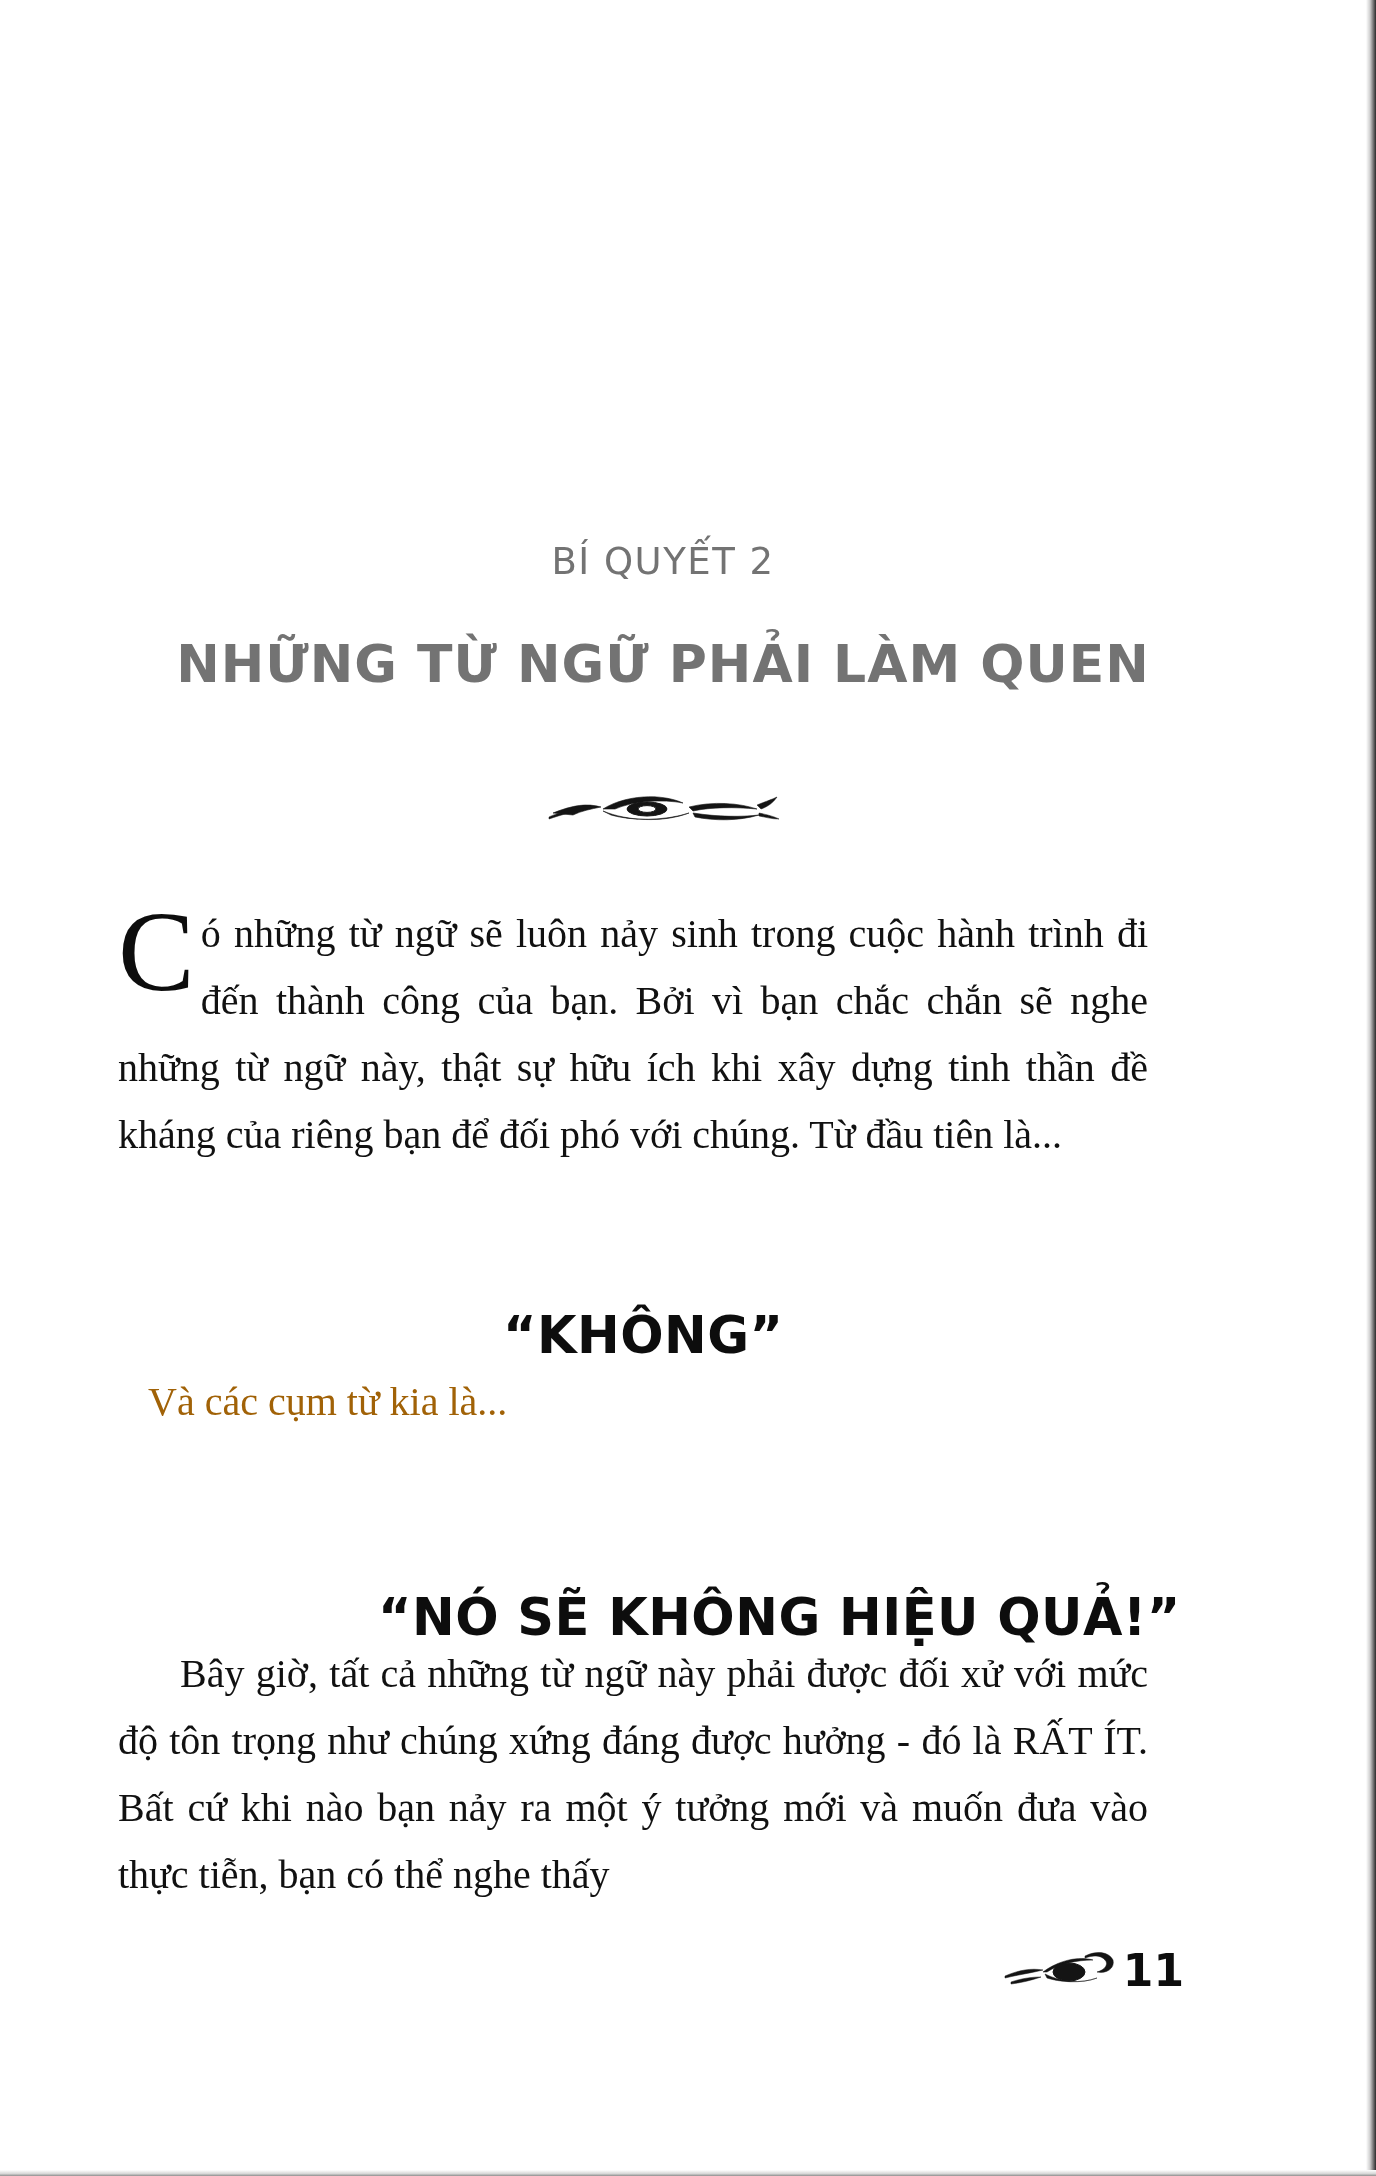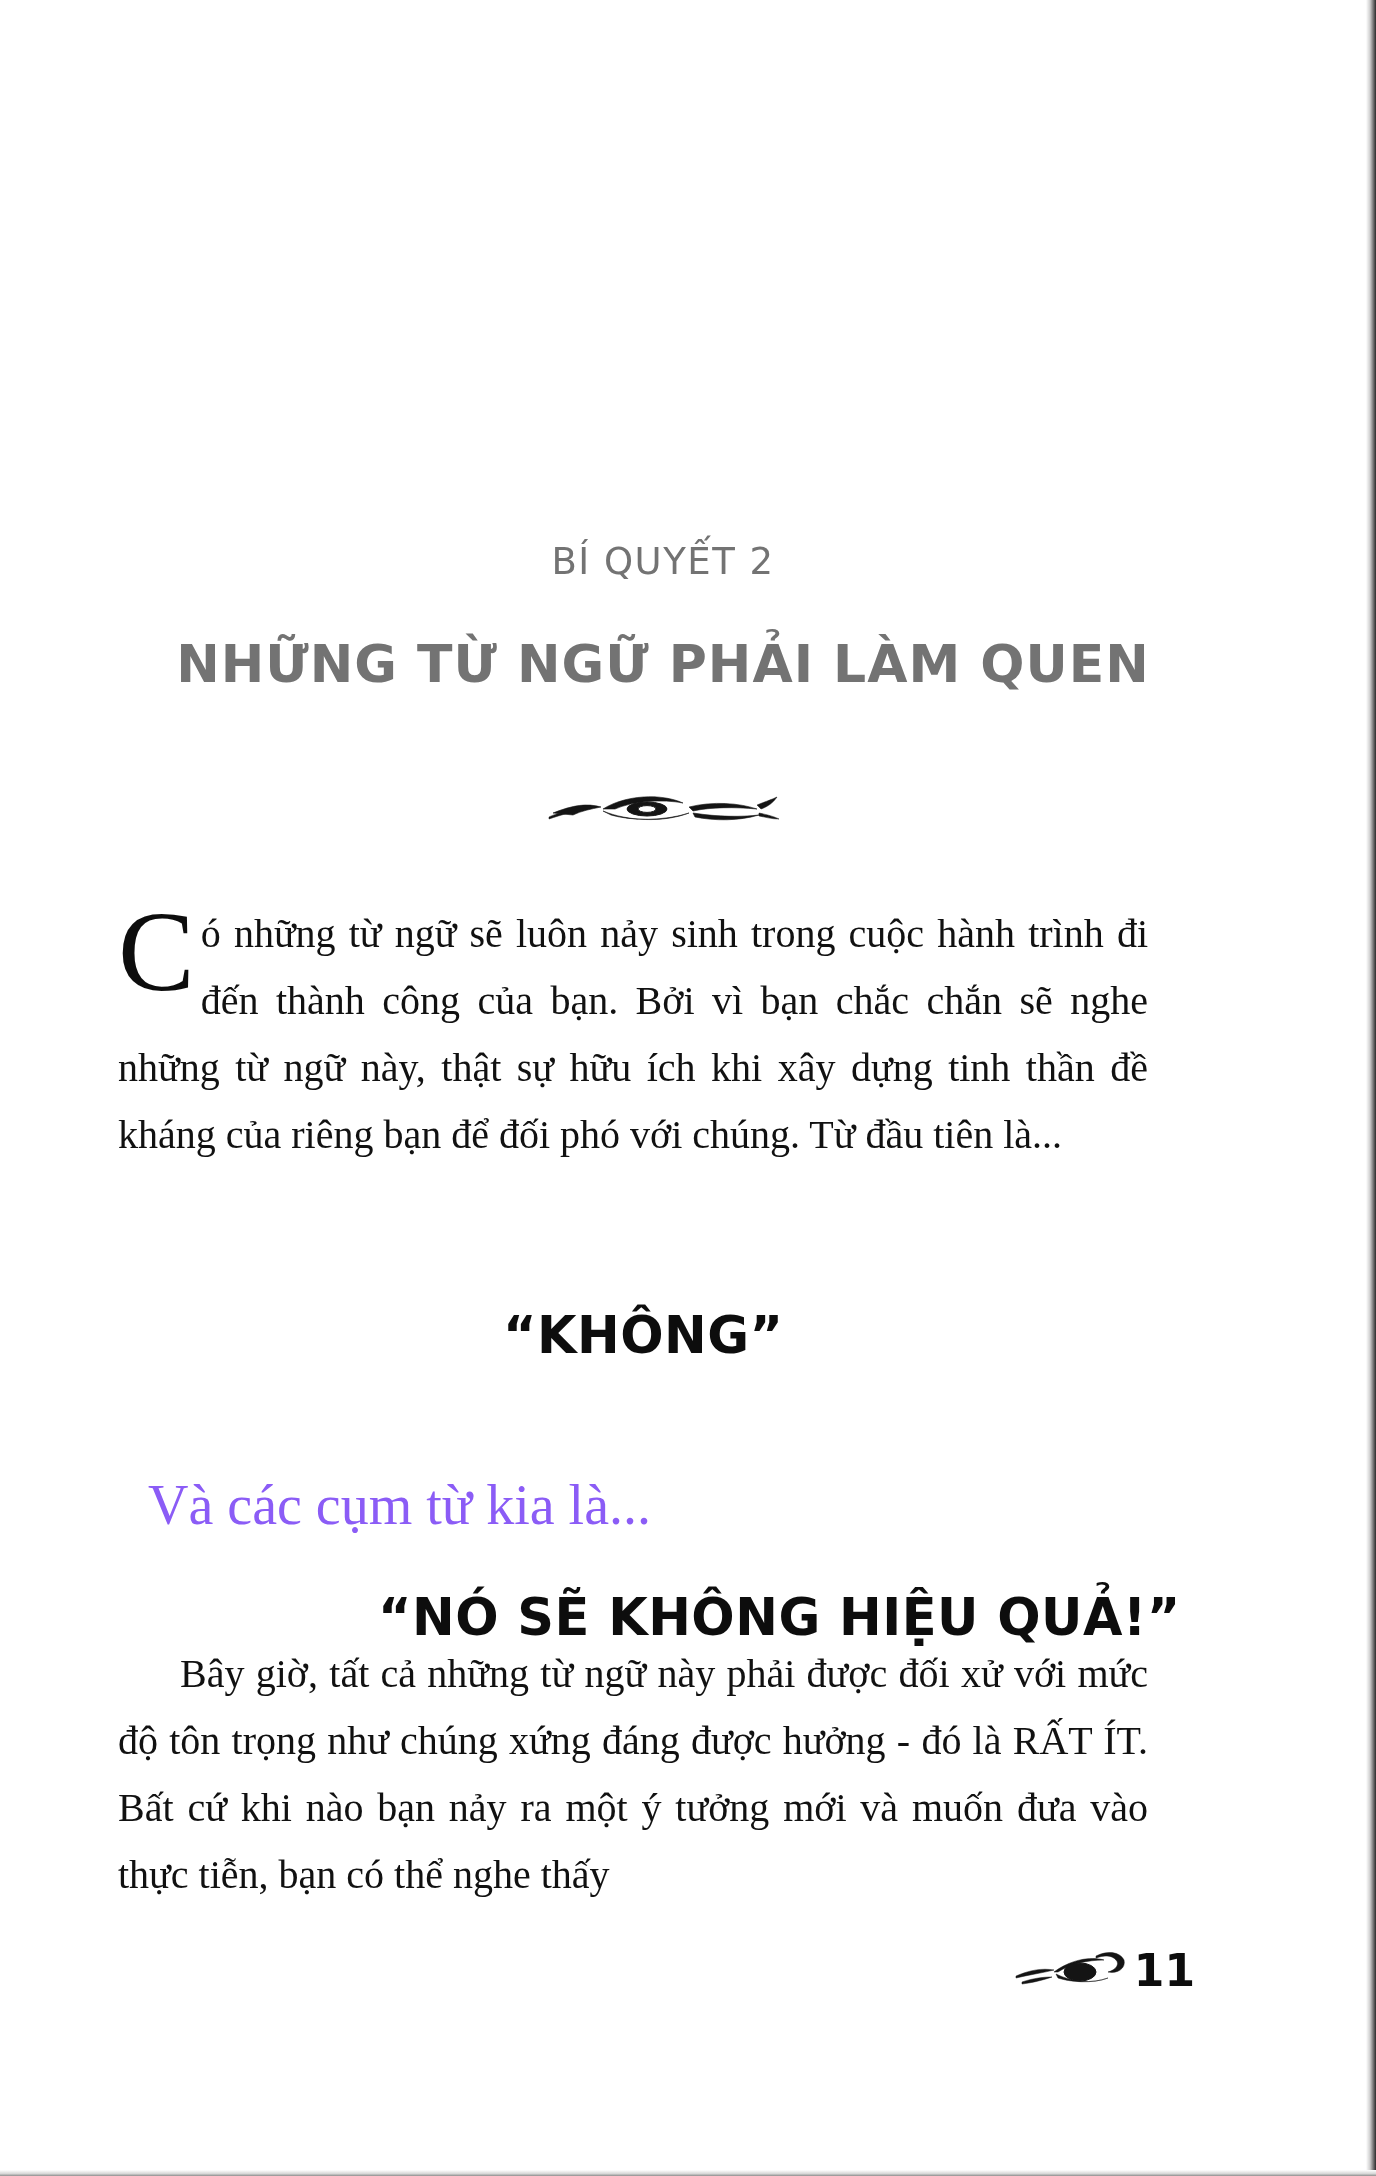--- a/index.html
+++ b/index.html
@@ -123,36 +123,36 @@
     top: 1306px;
     left: 385px;
   }
   .quote-2 {
     top: 1588px;
     left: 260px;
   }
 
   .mid-line {
     position: absolute;
-    top: 1472px;
+    top: 1368px;
     left: 30px;
     font-family: "Liberation Serif", serif;
-    font-size: 56px;
+    font-size: 40px;
     line-height: 67px;
-    color: #8b5cf6;
+    color: #a16207;
   }
 
   .para-2 {
     top: 1640px;
     text-indent: 62px;
   }
 
   .footer {
     position: absolute;
-    left: 15px;
+    left: 4px;
     top: 1930px;
     width: 1090px;
     height: 80px;
     display: flex;
     align-items: center;
     justify-content: flex-end;
     padding-right: 28px;
     box-sizing: border-box;
     text-align: right;
   }

